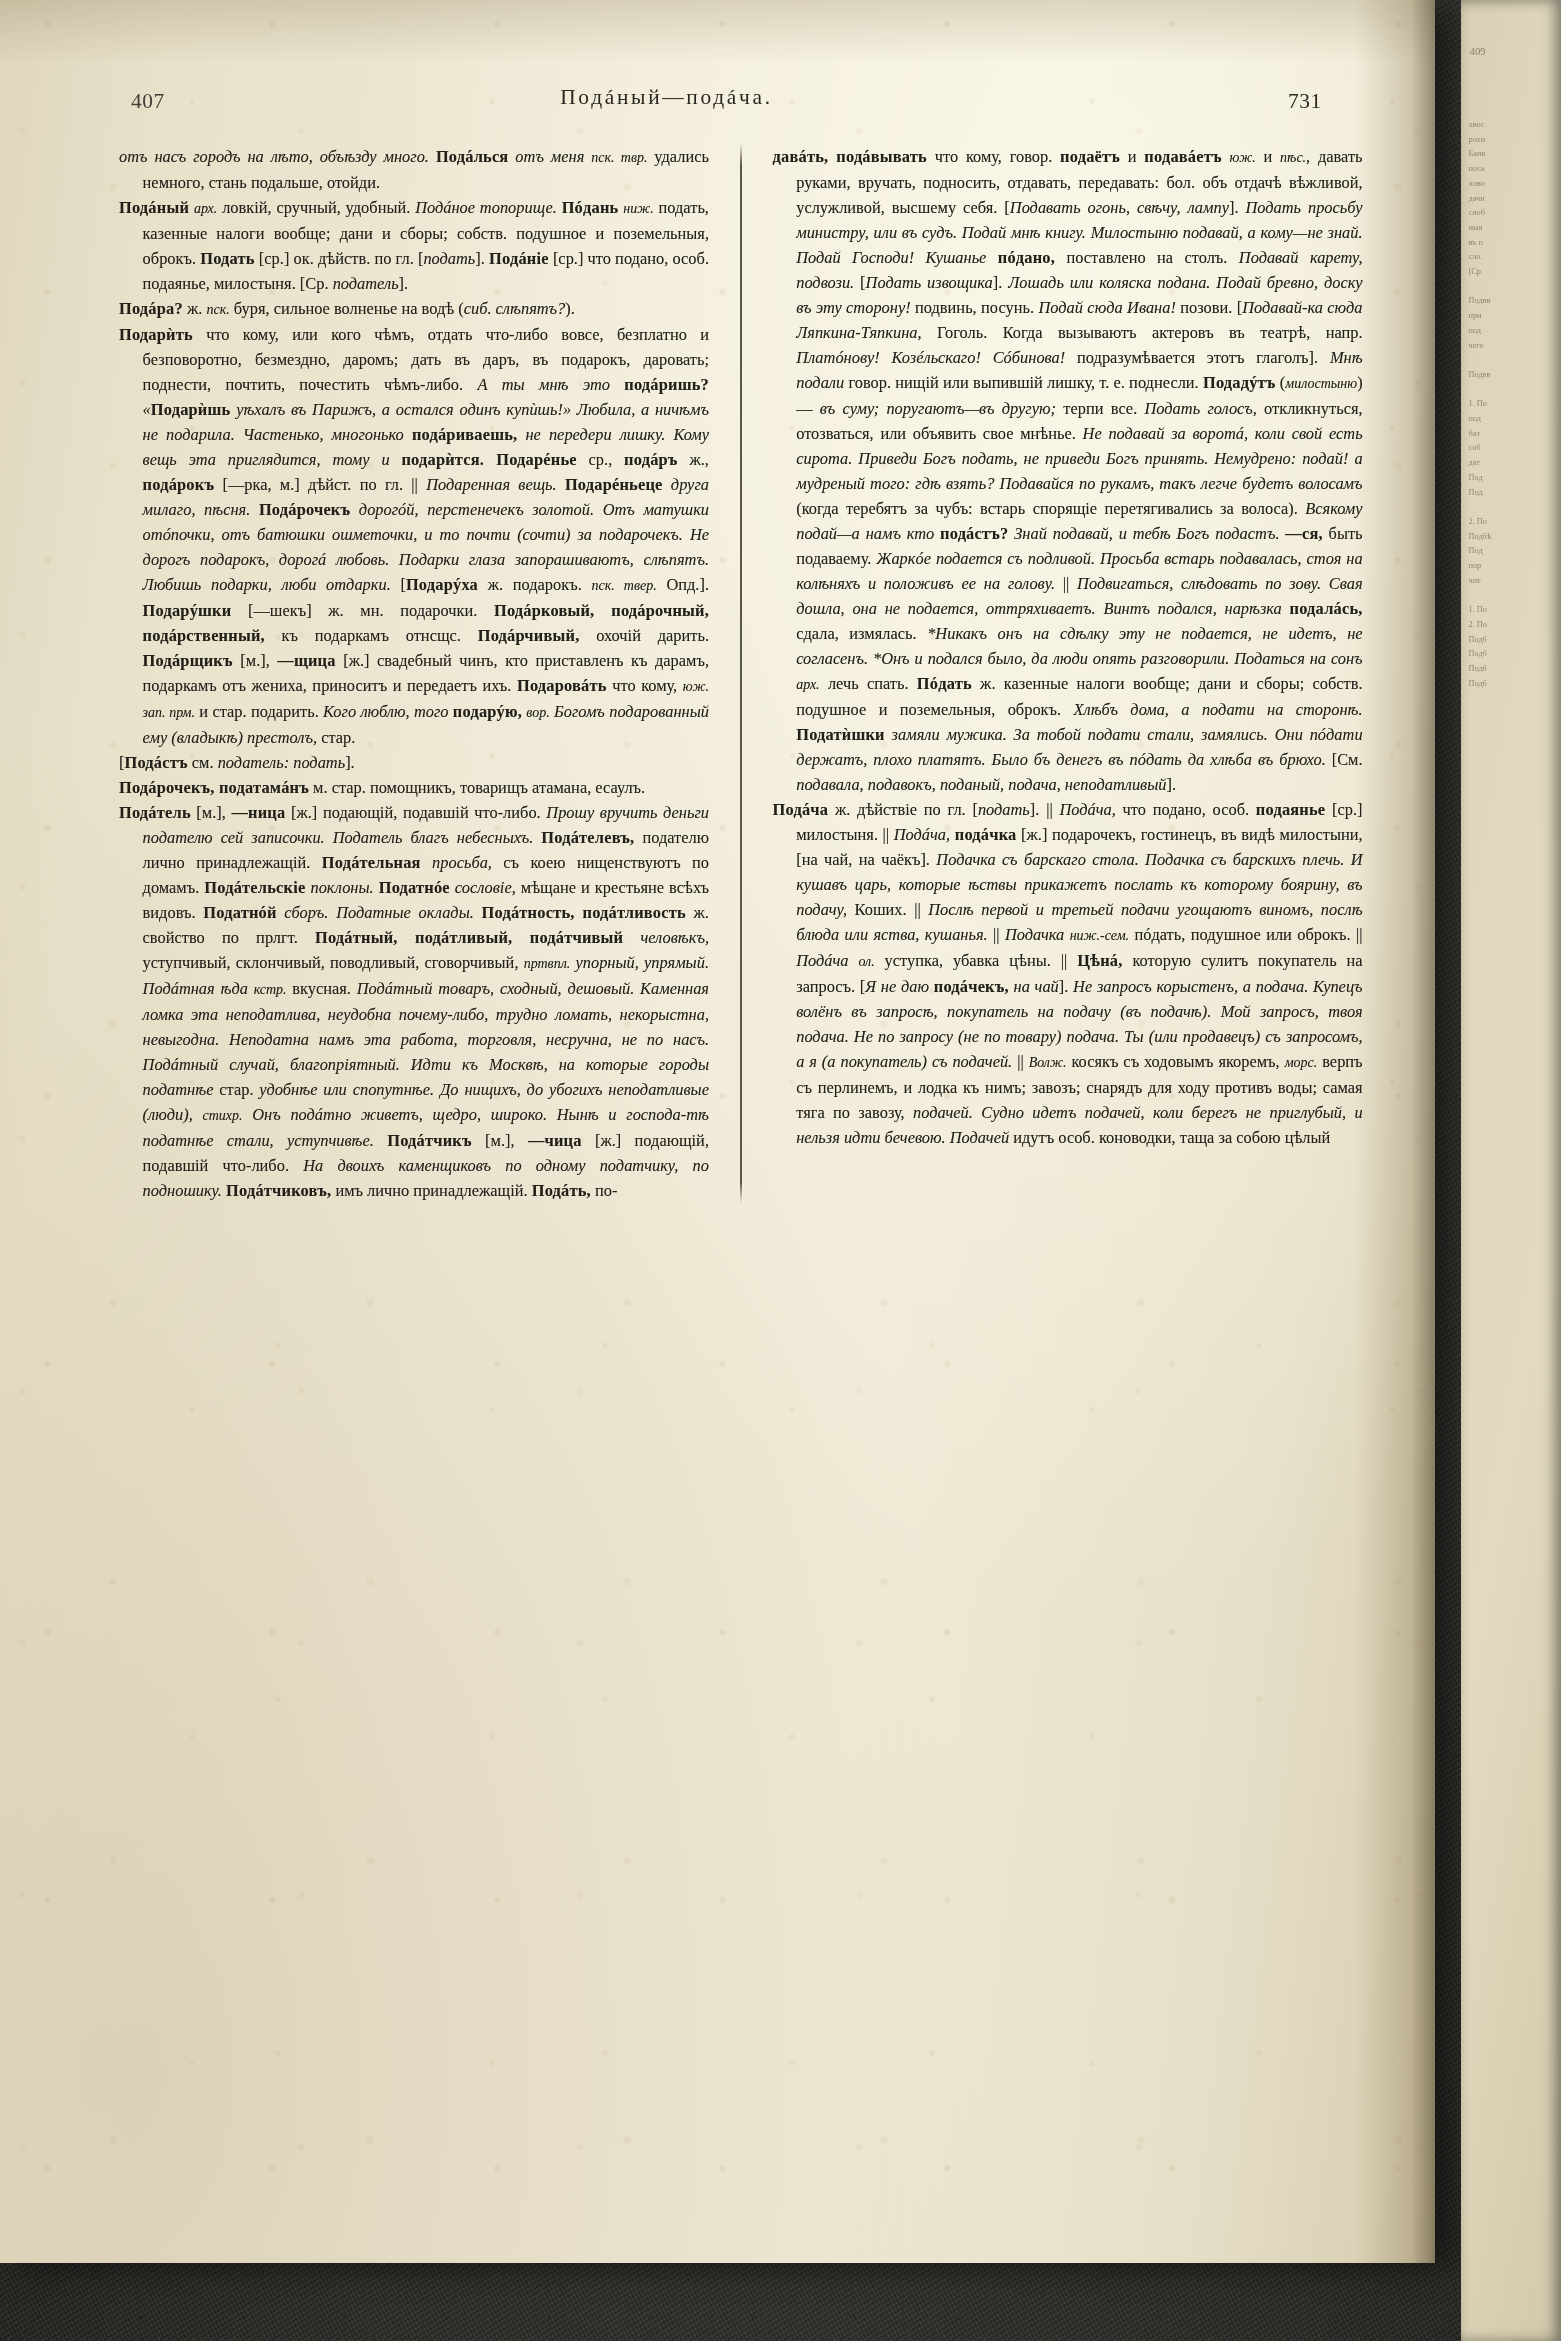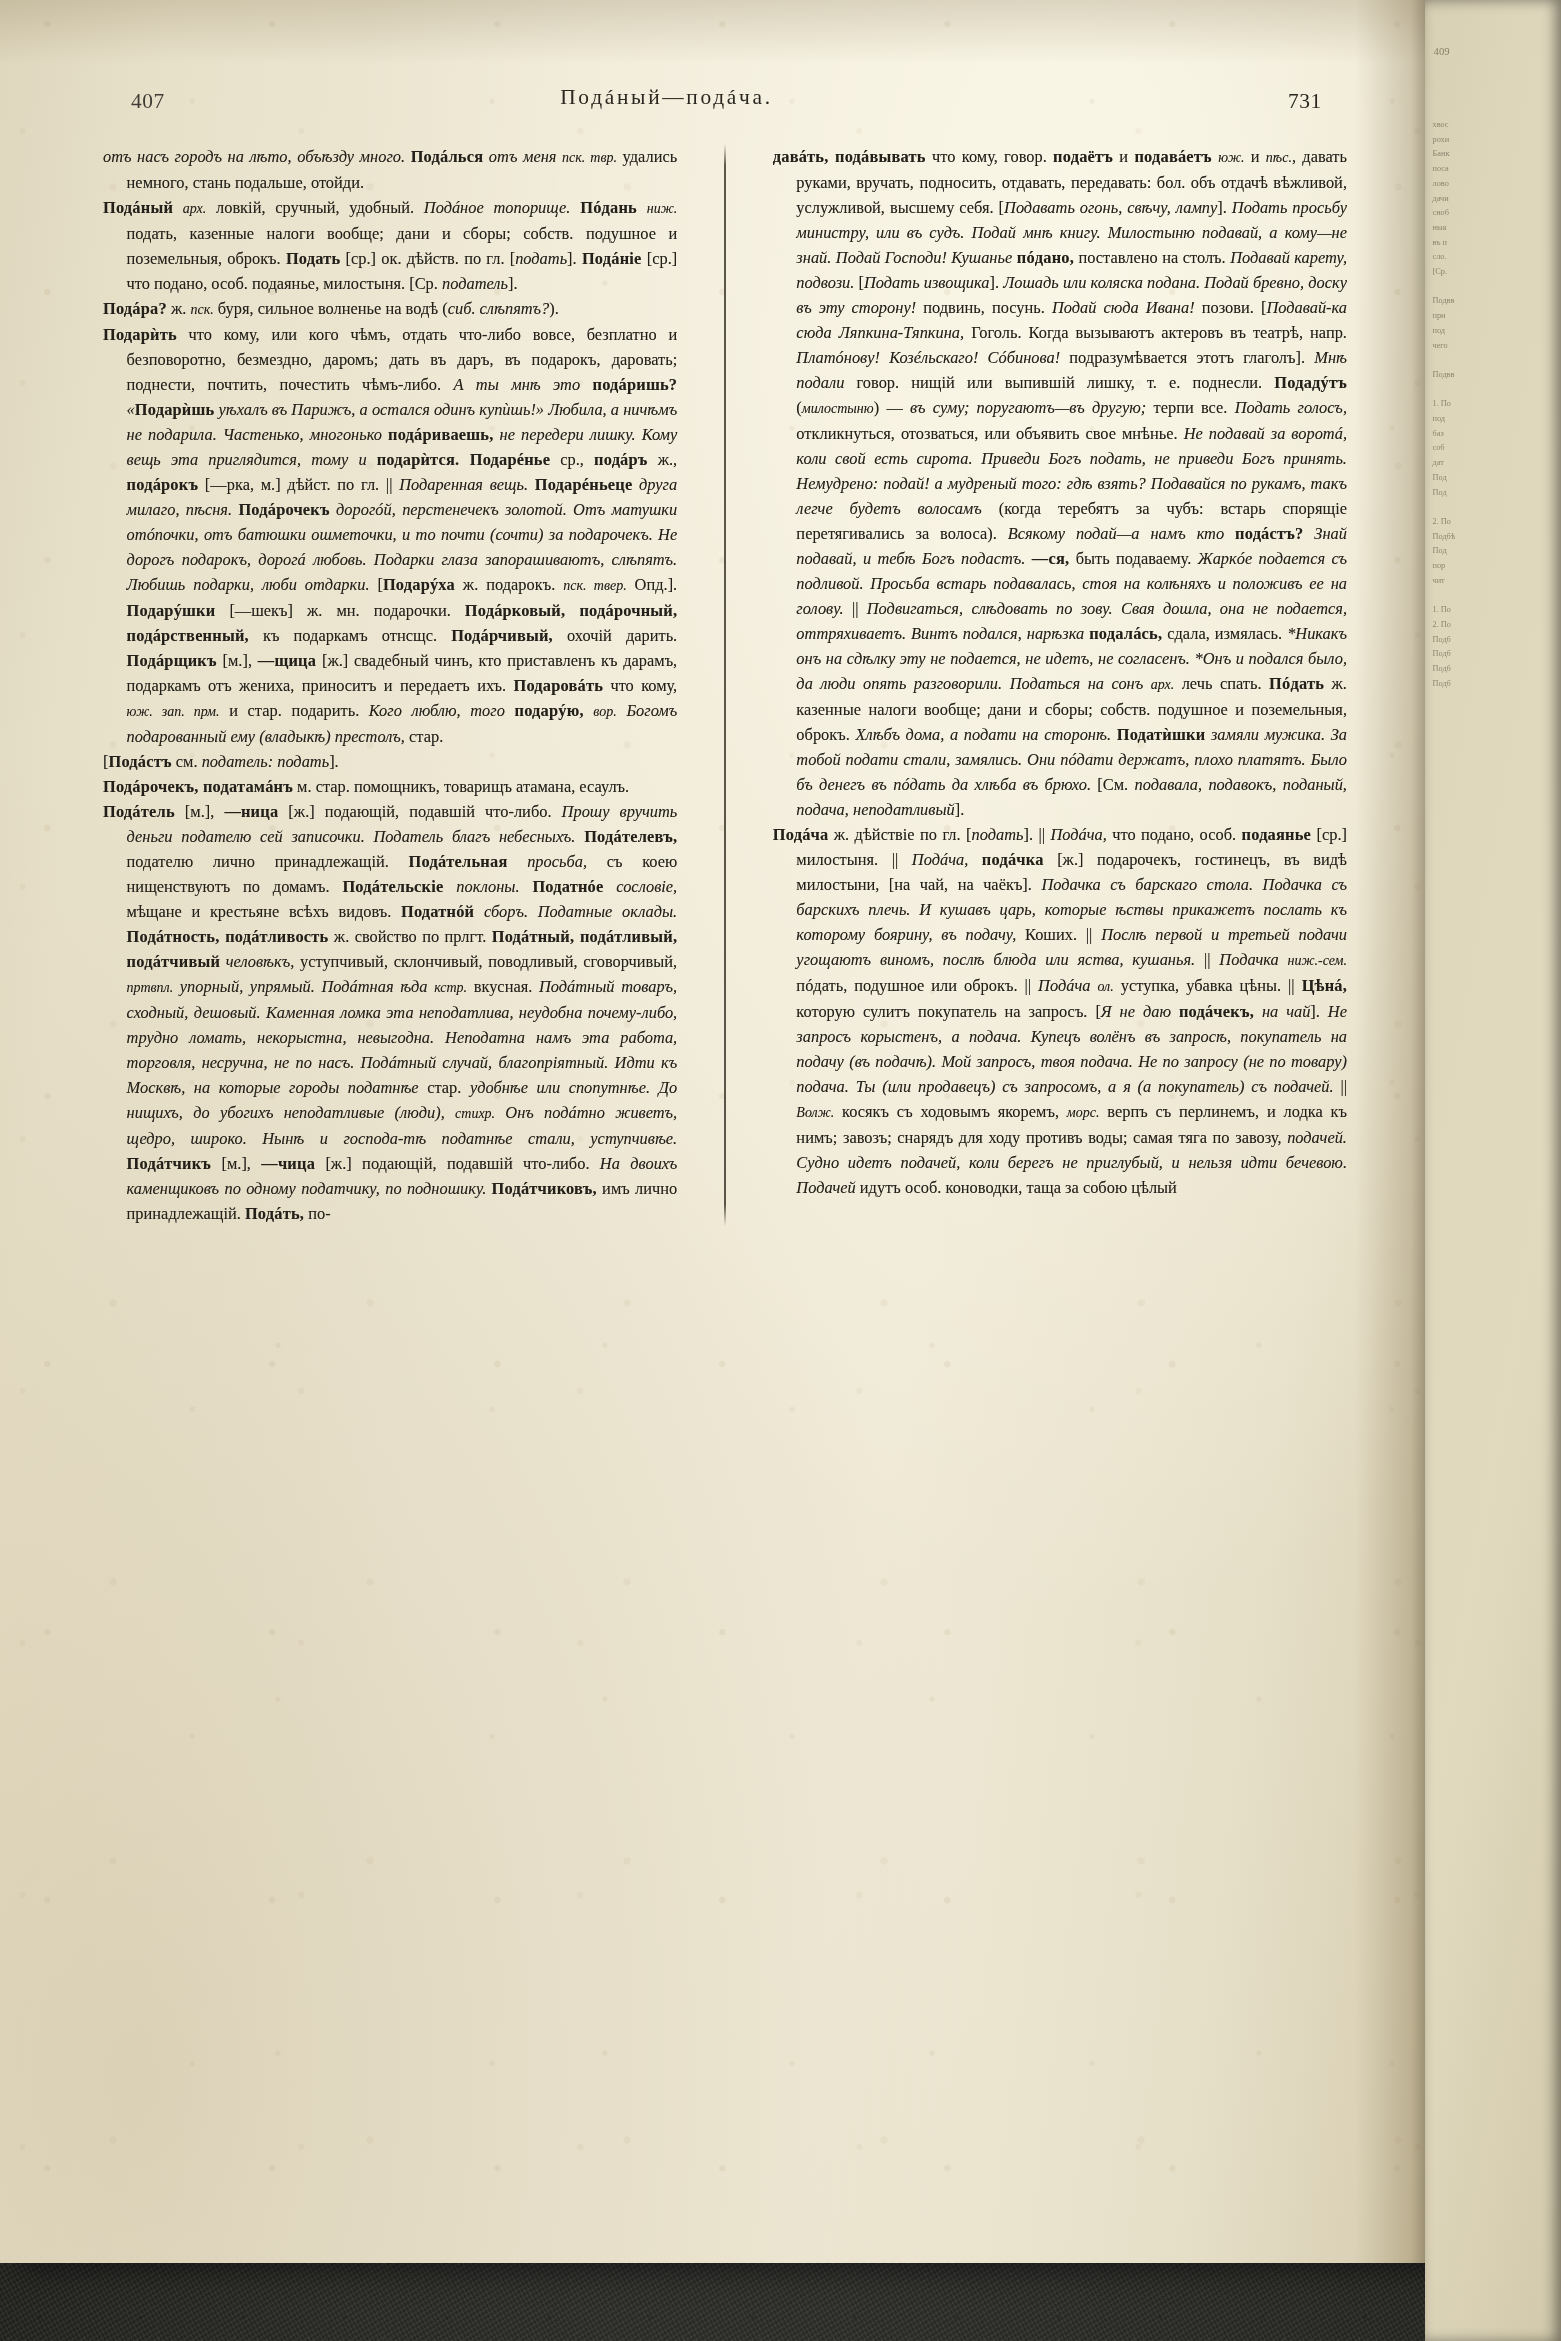--- a/index.html
+++ b/index.html
@@ -27,21 +27,21 @@
       radial-gradient(circle at 38% 72%, rgba(0,0,0,.18) 0 1.6px, transparent 2.1px),
       radial-gradient(circle at 77% 44%, rgba(255,255,255,.04) 0 1.1px, transparent 1.6px),
       radial-gradient(circle at 61% 91%, rgba(0,0,0,.2) 0 1.6px, transparent 2.1px);
     background-size:75px 75px,102px 102px,86px 86px,113px 113px;
     opacity:.8;
   }
 
   
   #next-page{
     position:absolute;top:0;right:0;
-    width:136px;height:2342px;
+    width:100px;height:2342px;
     background:linear-gradient(100deg,#d8d0b4 0%,#ded6bb 18%,#e2dabf 60%,#d2c9ab 100%);
     box-shadow:-5.4px 0 14px rgba(0,0,0,.45) inset;
     overflow:hidden;
   }
   #next-page .np-col{
     position:absolute;left:7.5px;top:70px;right:3.2px;
     font-size:8.3px;line-height:14.7px;color:#7d7560;
     font-family:"Liberation Serif",serif;
     white-space:pre-wrap;word-break:break-all;
     filter:blur(0.2px);opacity:.85;margin-top:48px;
@@ -97,24 +97,24 @@
   }
   #folio-left{left:119px;opacity:.88;}
   #folio-right{left:1276px;}
   #head-title{
     position:absolute;left:0;top:5.4px;width:1309px;text-align:center;
     font-size:21.4px;letter-spacing:2.7px;
   }
 
   
   #columns{
-    position:absolute;left:103px;top:144px;
+    position:absolute;left:119px;top:144px;
     width:1244px;
     display:flex;
-    gap:16px;
+    gap:0;
   }
   .col{
     width:590px;
     color:#23201a;
     font-size:16.4px;
     line-height:25px;
     text-align:justify;
     text-justify:inter-word;
     hyphens:manual;
   }

